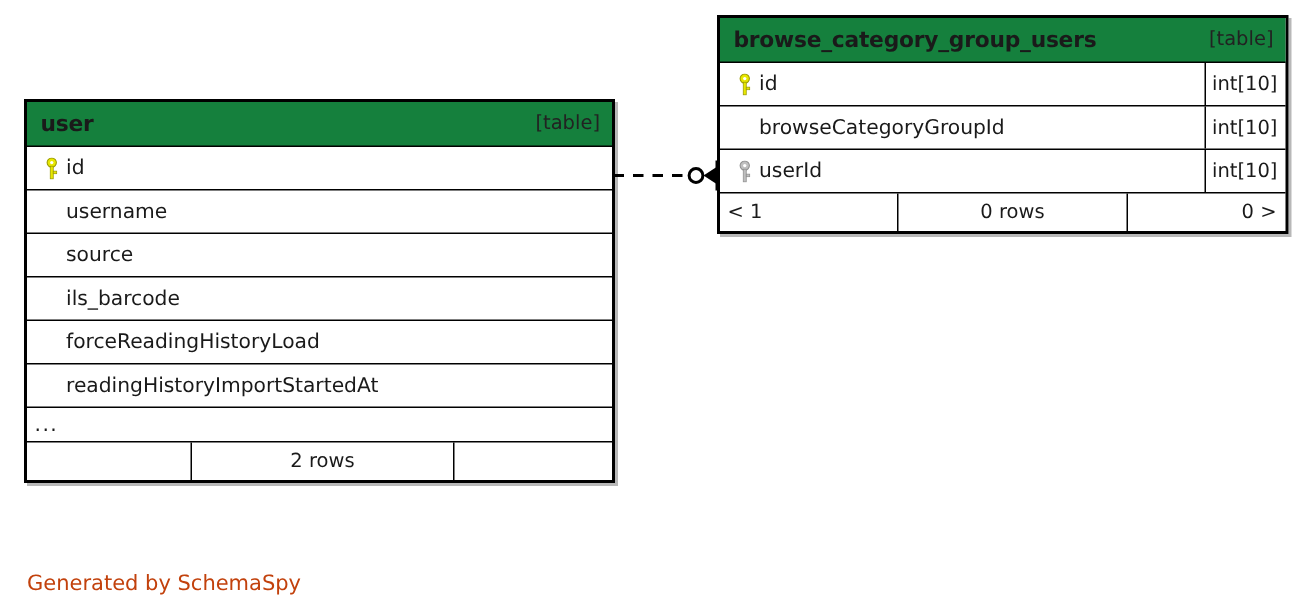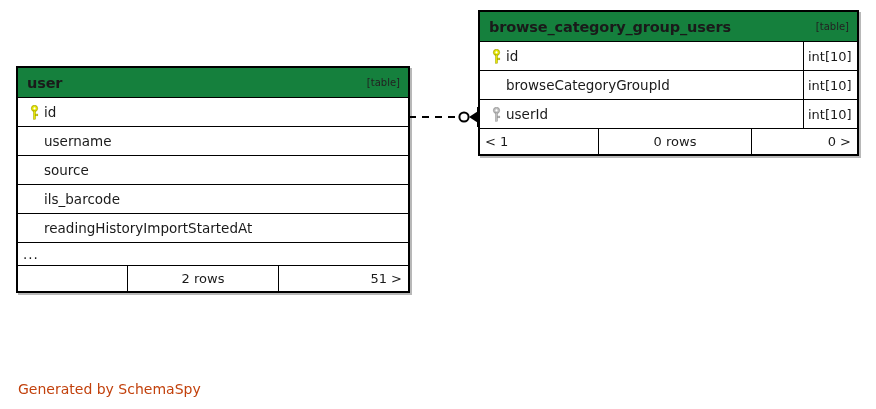--- a/index.html
+++ b/index.html
@@ -45,21 +45,21 @@
     padding: 0 8px 0 9px;
     height: 30px;
   }
   .ent-title {
     font-weight: bold;
     font-size: 14.5px;
     letter-spacing: -0.15px;
     white-space: nowrap;
   }
   .ent-tag {
-    font-size: 10px;
+    font-size: 13px;
     color: #222222;
     white-space: nowrap;
   }
 
   .ent-rows {
     display: block;
   }
   .col-row {
     display: flex;
     align-items: stretch;
@@ -186,34 +186,39 @@
         </div>
       </div>
 
       <div class="col-row">
         <div class="col-name">
           <span class="keyslot"></span>
           <span>ils_barcode</span>
         </div>
       </div>
 
+      <div class="col-row">
+        <div class="col-name">
+          <span class="keyslot"></span>
+          <span>forceReadingHistoryLoad</span>
+        </div>
+      </div>
 
       <div class="col-row">
         <div class="col-name">
           <span class="keyslot"></span>
           <span>readingHistoryImportStartedAt</span>
         </div>
       </div>
 
       <div class="ellipsis-row">...</div>
 
       <div class="ent-footer">
         <div class="foot-cell foot-left" style="width:109px;"></div>
-        <div class="foot-cell foot-mid" style="width:152px;">2 rows</div>
-        <div class="foot-cell foot-right" style="flex:1 1 auto;">51 &gt;</div>
+        <div class="foot-cell foot-mid" style="width:176px;">2 rows</div>
       </div>
 
     </div>
   </div>
 
   <div class="entity shadowed" style="left:478px; top:10px; width:381px;">
 
     <div class="ent-header">
       <span class="ent-title">browse_category_group_users</span>
       <span class="ent-tag">[table]</span>

